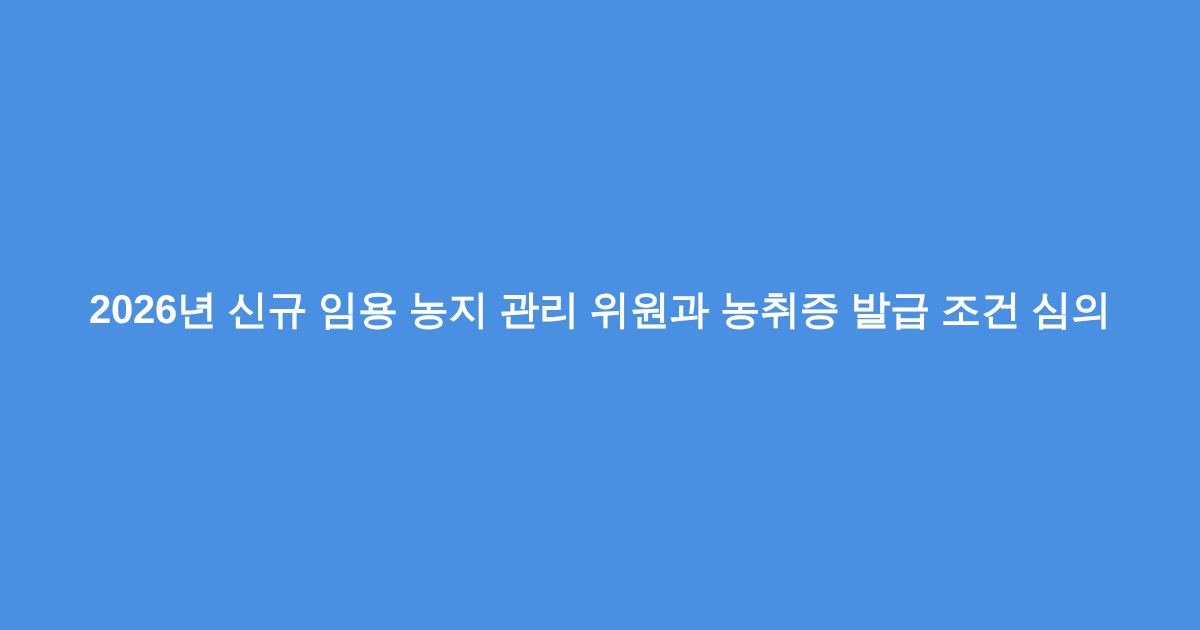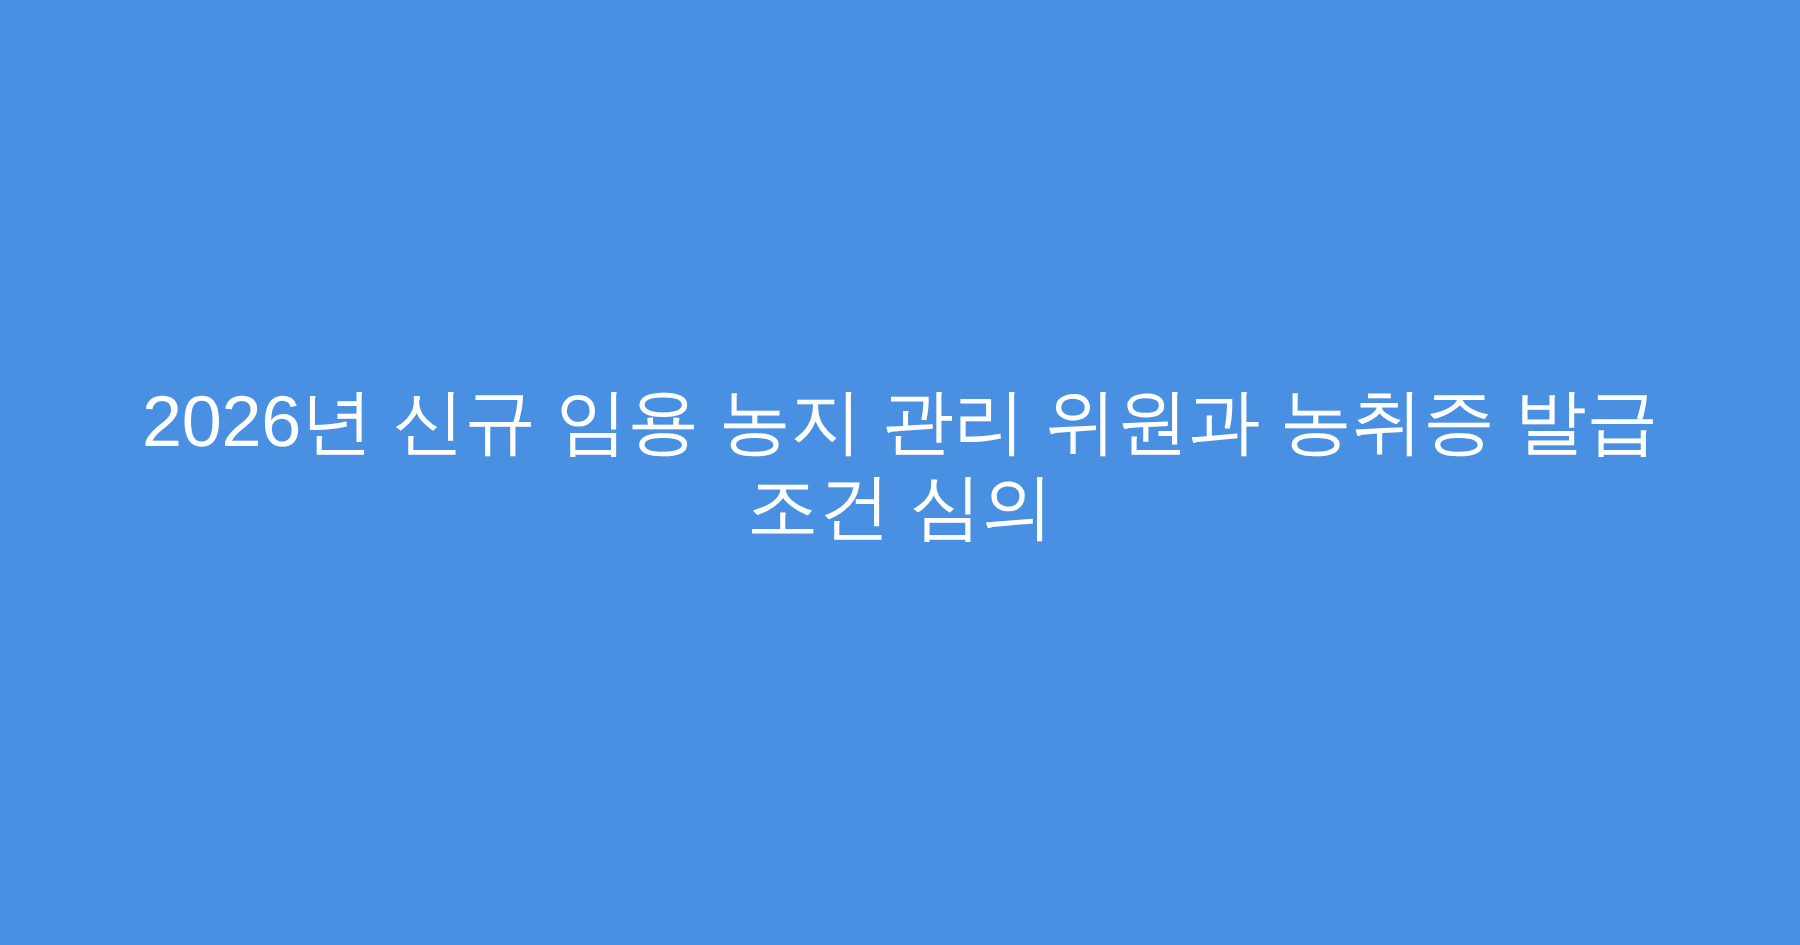--- a/index.html
+++ b/index.html
@@ -32,22 +32,22 @@
     
     transform: translateY(-5px);
     text-align: center;
   }
 
   #card-title {
     margin: 0;
     padding: 0;
     color: #FFFFFF;
     font-family: "Liberation Sans", "DejaVu Sans", sans-serif;
-    font-size: 48px;
-    font-weight: 400;
+    font-size: 40px;
+    font-weight: 700;
     line-height: 57px;
     letter-spacing: -0.2px;
     word-break: keep-all;
     white-space: pre-wrap;
     text-rendering: geometricPrecision;
   }
 </style>
 </head>
 <body>
 

